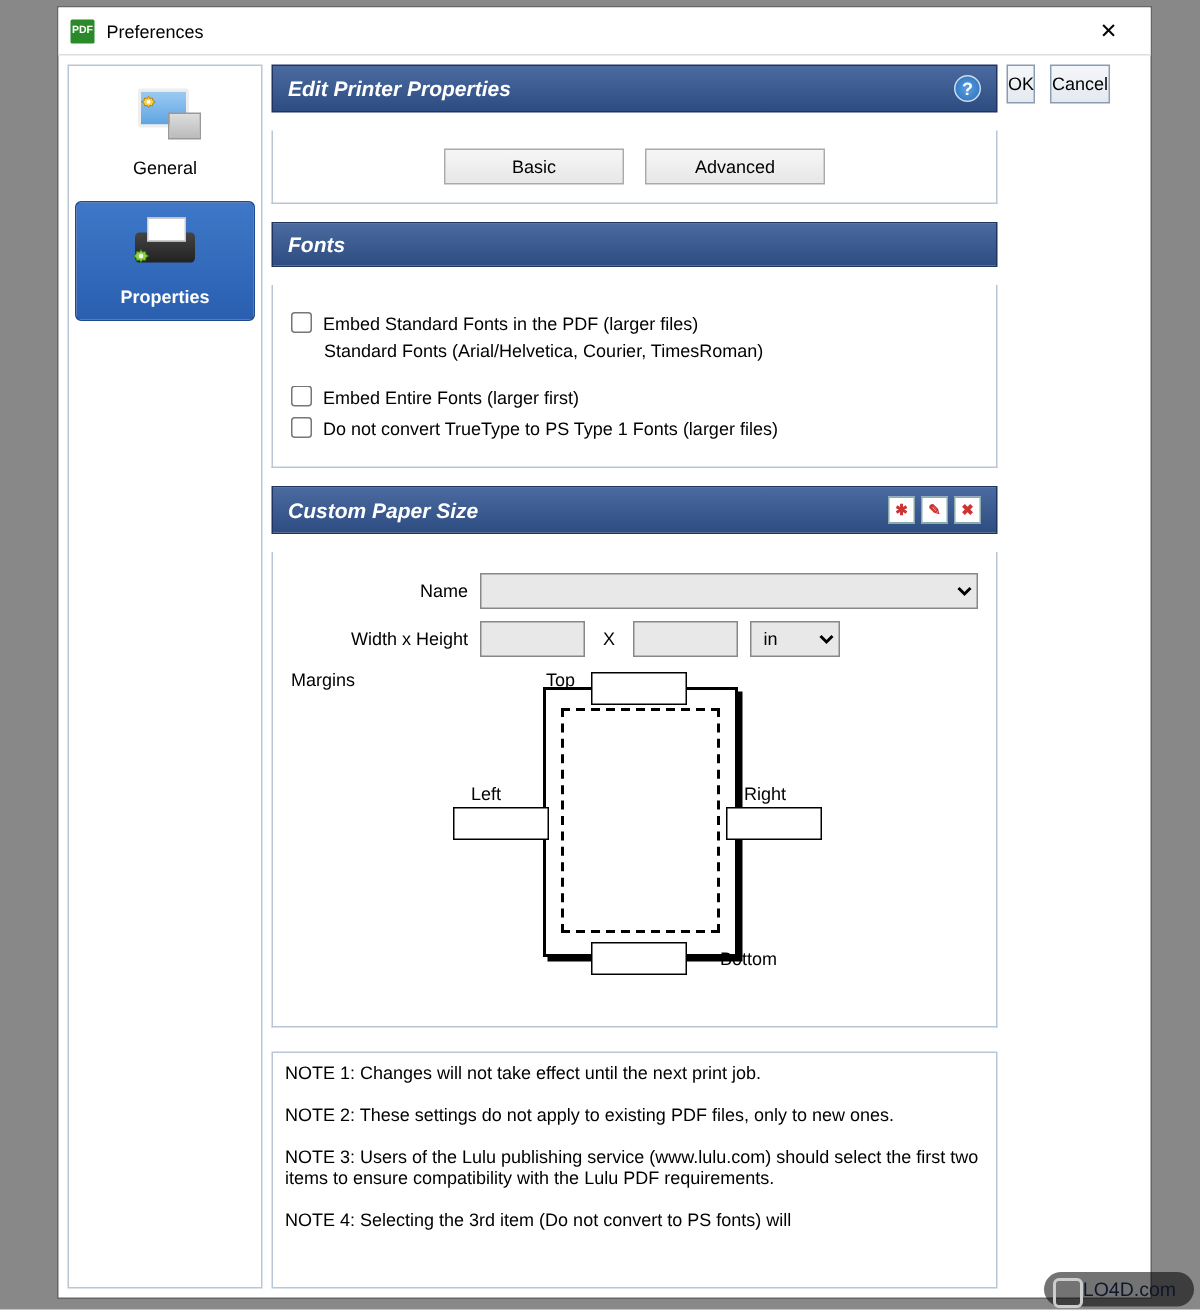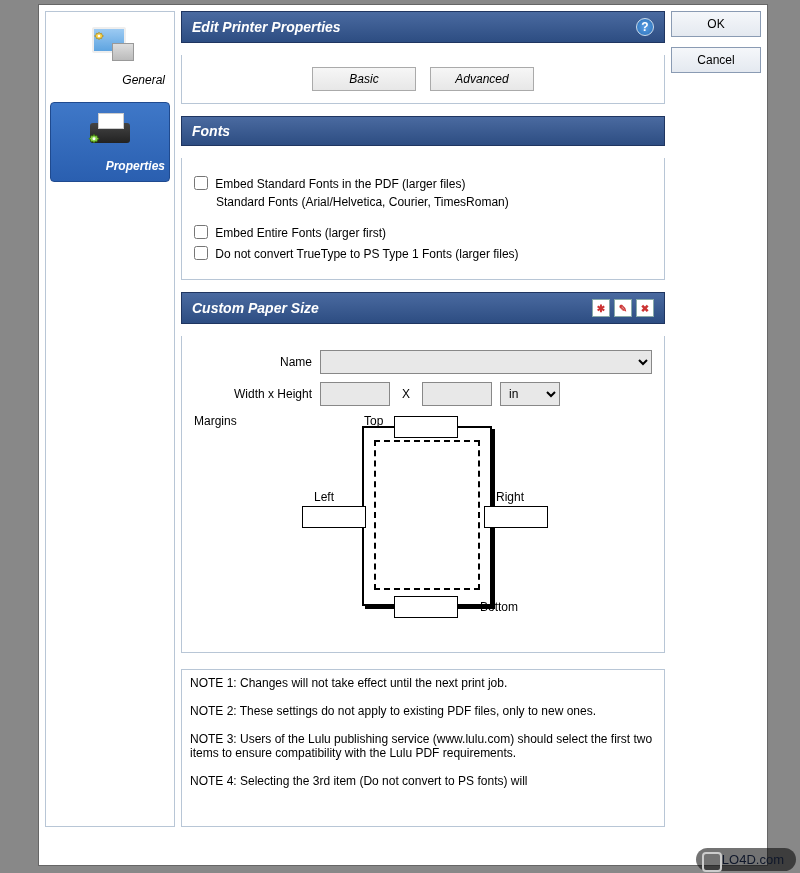--- a/index.html
+++ b/index.html
@@ -55,25 +55,24 @@
 }
 .sidebar {
   width: 130px;
   border: 1px solid #b8c6d6;
   background: #fff;
   padding: 4px 4px;
 }
 .nav-item {
   border: 1px solid transparent;
   border-radius: 4px;
-  text-align: right;
+  text-align: center;
   padding: 10px 4px 8px;
   margin-bottom: 6px;
   cursor: pointer;
-  font-style: italic;
 }
 .nav-item.active {
   background: linear-gradient(#3f78c8, #2a5fb0);
   border: 1px solid #1f4a8f;
   color: #fff;
   font-weight: bold;
 }
 .nav-item .icon {
   width: 48px; height: 40px;
   margin: 0 auto 6px;
@@ -189,27 +188,26 @@
 .tab-row {
   display: flex;
   gap: 14px;
   justify-content: center;
   padding: 12px 0 12px;
   border: 1px solid #b8c6d6;
   border-top: none;
   background: #fff;
 }
 .tab-btn {
-  width: 104px;
+  width: 120px;
   height: 24px;
   background: linear-gradient(#f6f6f6, #e7e7e7);
   border: 1px solid #aaa;
   font-size: 12px;
   cursor: pointer;
-  font-style: italic;
 }
 .fonts-body label {
   display: block;
   margin: 6px 0;
 }
 .fonts-body .sub {
   margin-left: 22px;
   margin-top: -2px;
   margin-bottom: 16px;
 }
@@ -298,21 +296,20 @@
   overflow-y: scroll;
   padding: 6px 8px;
   background: #fff;
   font-size: 12px;
 }
 .notes p { margin-bottom: 14px; }
 
 .right-col {
   width: 90px;
   display: flex;
-  flex-direction: column;
   gap: 10px;
 }
 .btn {
   height: 26px;
   border: 1px solid #8a9bb3;
   background: linear-gradient(#f5f7fa, #e4e9f0);
   font: inherit;
   cursor: pointer;
 }
 .watermark {
@@ -330,20 +327,25 @@
   left: 6px; top: 4px;
   width: 16px; height: 16px;
   border: 2px solid #ccc;
   border-radius: 4px;
 }
 </style>
 </head>
 <body>
 
 <div class="window">
+  <div class="titlebar">
+    <span class="app-icon">PDF</span>
+    <span class="title">Preferences</span>
+    <span class="close">✕</span>
+  </div>
   <div class="client">
     <div class="sidebar">
       <div class="nav-item">
         <span class="icon monitor-icon">
           <span class="gear">
             <svg viewBox="0 0 24 24">
                 <path fill="#f7d24a" stroke="#a87c00" d="M12 2l1.5 2.6 3-.6.6 3 2.6 1.5-2.6 1.5-.6 3-3-.6L12 15l-1.5-2.6-3 .6-.6-3L4.3 8.5 6.9 7l.6-3 3 .6z"></path>
                 <circle cx="12" cy="8.5" r="2.2" fill="#fff"></circle>
               </svg>
           </span>

